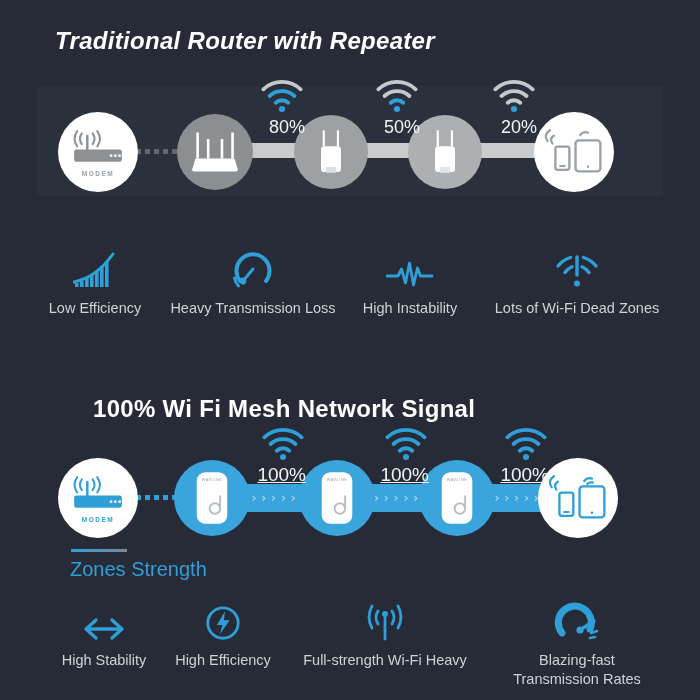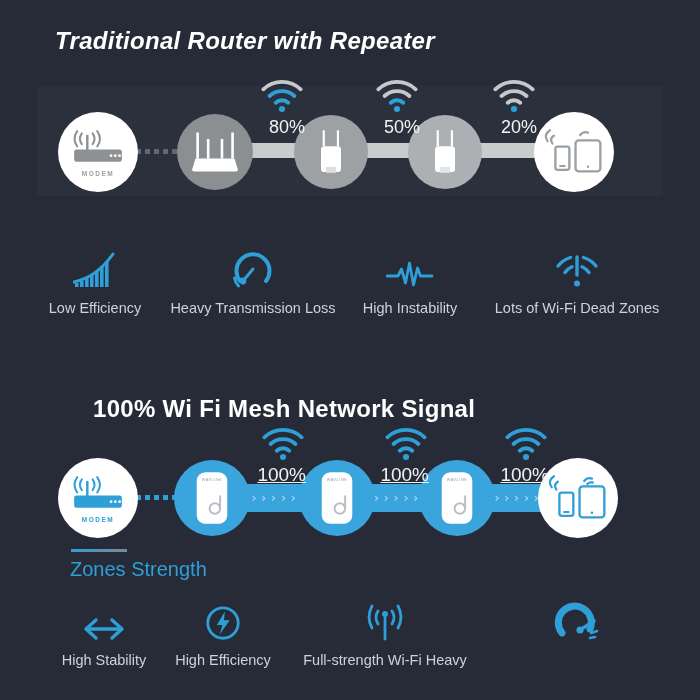--- a/index.html
+++ b/index.html
@@ -368,13 +368,15 @@
 <div class="feature row2" style="left:577px;">
   <div class="f-icon">
       <svg class="ico" width="46" height="40" viewBox="0 0 46 40">
     <path d="M8,31 A16.5,16.5 0 1 1 36,27" stroke="#2f9fd8" stroke-width="7" fill="none" stroke-linecap="round"></path>
     <line x1="26" y1="28" x2="40" y2="19" stroke="#2f9fd8" stroke-width="3.4" stroke-linecap="round"></line>
     <circle cx="26" cy="28" r="3.6" fill="#2f9fd8"></circle>
     <line x1="37" y1="31" x2="43" y2="29" stroke="#2f9fd8" stroke-width="2.6" stroke-linecap="round"></line>
     <line x1="36" y1="36" x2="41" y2="35" stroke="#2f9fd8" stroke-width="2.6" stroke-linecap="round"></line>
   </svg>
     </div>
+  <div class="f-label">Blazing-fast
+Transmission Rates</div>
 </div>
 
 </body></html>

